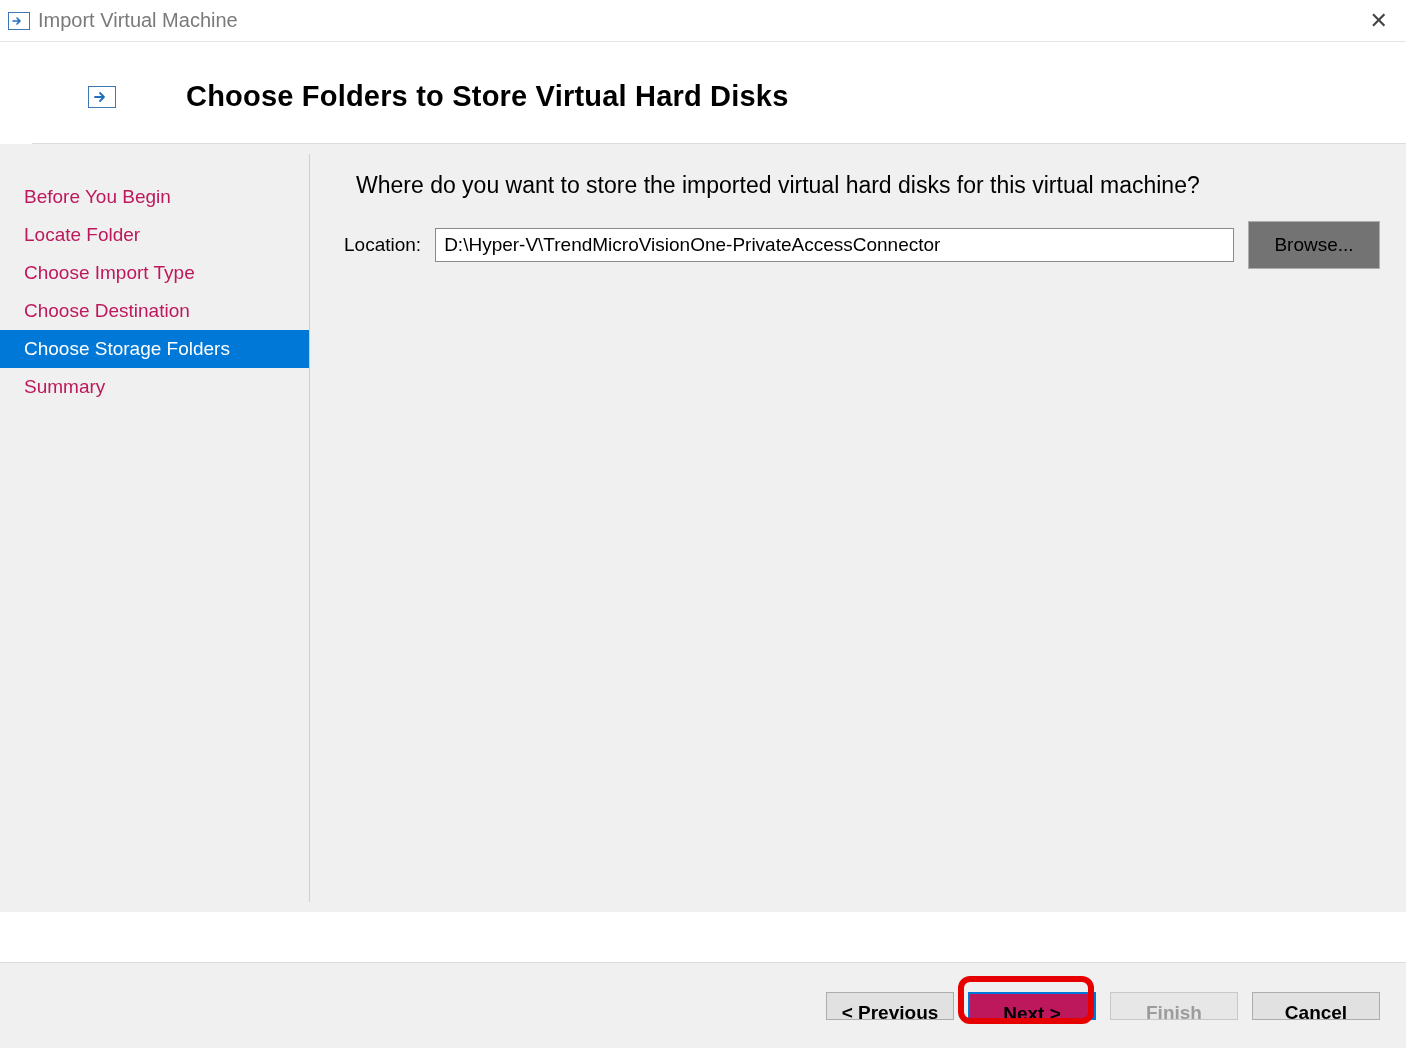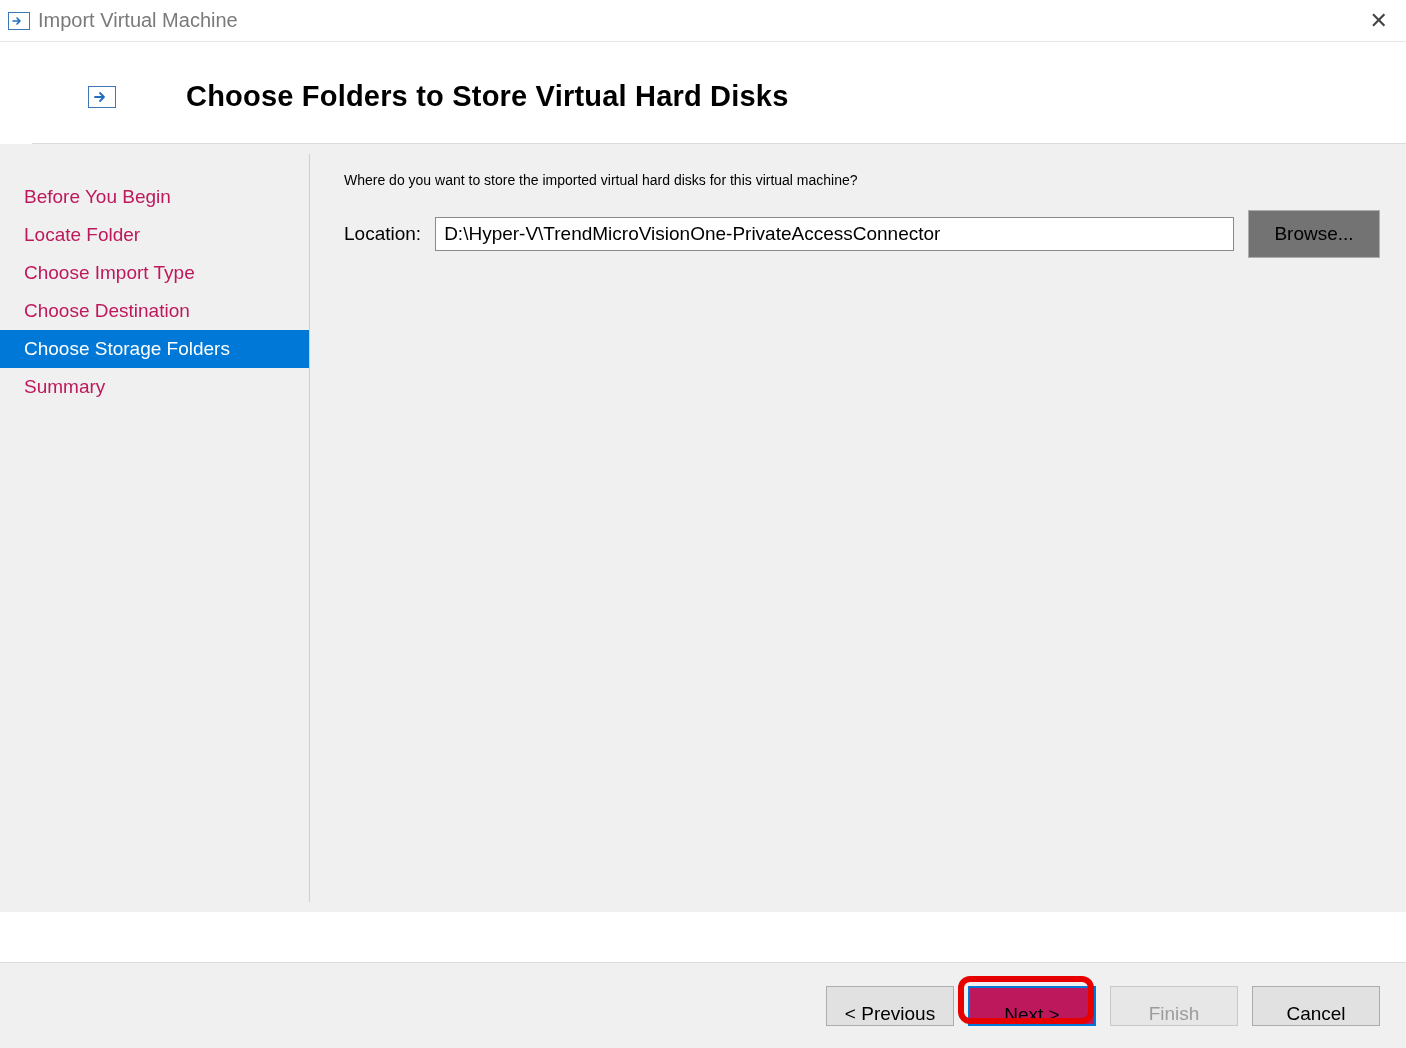--- a/index.html
+++ b/index.html
@@ -94,22 +94,23 @@
     background: #0078d7;
     color: #fff;
   }
 
   
   .pane {
     flex: 1;
     padding: 28px 26px 0 34px;
   }
   .prompt {
-    font-size: 14px;
+    font-size: 23px;
     margin-bottom: 22px;
+    margin-left: 12px;
   }
   .loc-row {
     display: flex;
     align-items: center;
     gap: 14px;
   }
   .loc-label { font-size: 19px; }
   .loc-input {
     flex: 1;
     height: 34px;
@@ -136,27 +137,28 @@
     height: 86px;
     border-top: 1px solid #dcdcdc;
     background: #f0f0f0;
     display: flex;
     align-items: center;
     justify-content: flex-end;
     padding-right: 26px;
     gap: 14px;
   }
   .wbtn {
-    height: 40px;
+    height: 28px;
     min-width: 128px;
     border: 1px solid #adadad;
     background: #e1e1e1;
     font-size: 19px;
     font-family: inherit;
-    padding: 16px;
+    padding: 9px;
+    font-weight: bold;
   }
   .wbtn.default {
     border: 2px solid #0078d7;
     background: #be185d;
   }
   .wbtn.disabled {
     color: #9c9c9c;
     border-color: #c8c8c8;
     background: #e7e7e7;
   }

